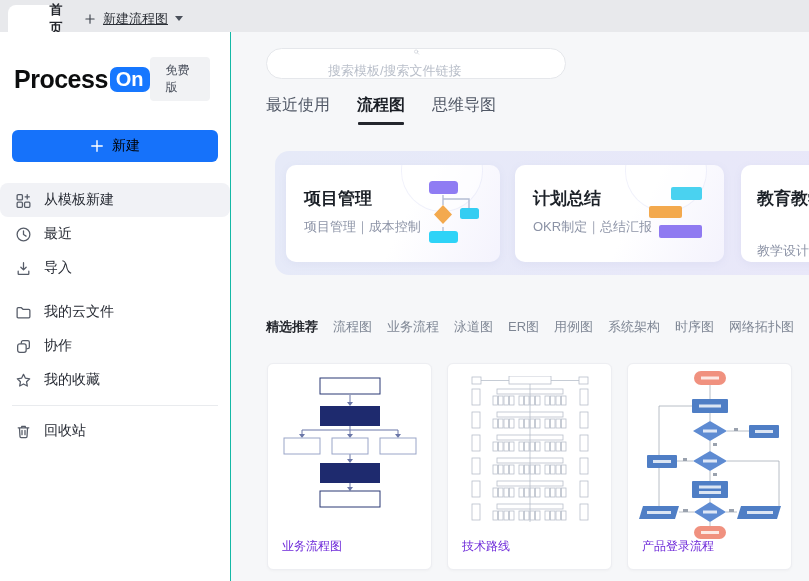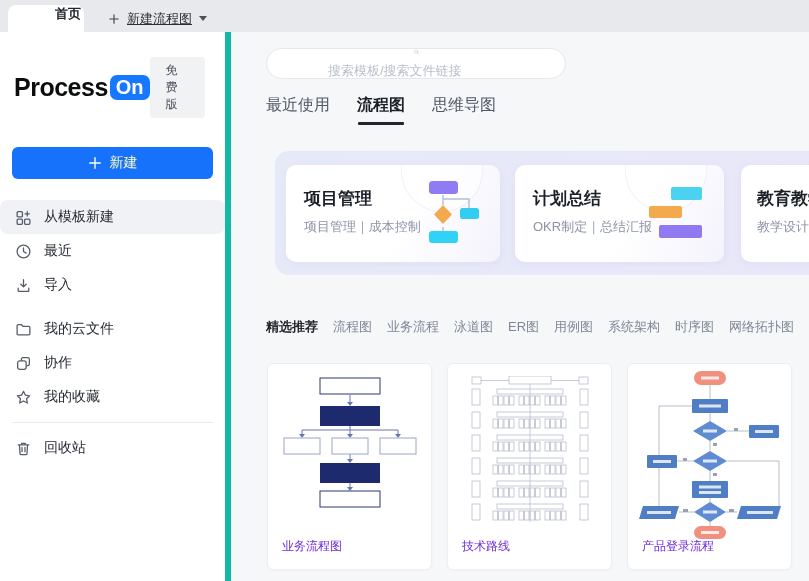--- a/index.html
+++ b/index.html
@@ -1,40 +1,40 @@
 <!DOCTYPE html>
 <html><head>
 <meta charset="utf-8">
 <style>
   * { margin:0; padding:0; box-sizing:border-box; }
   html,body { width:809px; height:581px; overflow:hidden; }
   body { font-family:"Liberation Sans","DejaVu Sans",sans-serif; background:#fff; position:relative; }
 
   
   .tabbar { height:32px; background:#e8e9ec; display:flex; align-items:flex-end; }
-  .tab-home { margin-left:8px; width:76px; height:27px; background:#fff; border-radius:8px 8px 0 0;
-    display:flex; justify-content:center; font-size:13px; font-weight:700; color:#23262c; cursor:default;padding-left:44px; }
+  .tab-home { margin-left:8px; width:52px; height:27px; background:#fff; border-radius:8px 8px 0 0;
+    display:flex; align-items:center; justify-content:center; font-size:13px; font-weight:700; color:#23262c; cursor:default;padding-left:44px; }
   .tab-new { height:27px; margin-left:14px; padding:0 10px; display:flex; align-items:center; gap:7px;
     font-size:13px; color:#2b2f36;text-decoration:underline; }
   .caret { width:0; height:0; border-left:4px solid transparent; border-right:4px solid transparent; border-top:5px solid #4a505a; }
 
   
   .app { display:flex; height:549px; }
-  .sidebar { width:231px; background:#fff; border-right:6px solid #14b8a6; flex-shrink:0; }
+  .sidebar { width:231px; background:#fff; border-right:1px solid #14b8a6; flex-shrink:0; }
   .main { flex:1; background:#f6f7f9; position:relative; overflow:hidden; }
 
   
   .logo-row { display:flex; align-items:center; padding:25px 20px 0 14px; }
   .logo-process { font-size:25px; font-weight:800; color:#0c0d0e; letter-spacing:-0.5px; }
   .logo-on { margin-left:2px; background:#1677ff; color:#fff; font-weight:800; font-size:20px;
     padding:2px 6px 3px; border-radius:7px; line-height:1; }
   .badge-free { margin-left:auto; background:#f1f2f4; color:#4a505c; font-size:12px; padding:5px 16px; border-radius:4px; }
   .btn { height:32px; margin:0 12px; border-radius:6px; display:flex; align-items:center; justify-content:center;
     gap:8px; font-size:14px; cursor:pointer; }
-  .btn-new { margin-top:29px; background:#1672fa; color:#fef9c3; border:none; }
+  .btn-new { margin-top:29px; background:#1672fa; color:#000000; border:none; }
   .btn-open { margin-top:8px; background:#fff; color:#1672fa; border:1px solid #1672fa; }
   .side-nav { margin-top:21px; }
   .nav-item { height:34px; display:flex; align-items:center; gap:12px; padding-left:15px;
     font-size:14px; color:#262a33; cursor:pointer; }
   .nav-item.active { background:#f1f2f6; border-radius:8px; }
   .nav-item svg { flex-shrink:0; }
   .nav-gap { height:10px; }
   .nav-divider { height:1px; background:#e9ebee; margin:8px 12px; }
 
   
@@ -56,21 +56,21 @@
   .bcard { position:absolute; top:14px; height:97px; width:214px; border-radius:10px; cursor:pointer;
     background:linear-gradient(115deg,#ffffff 55%,#f4f3fd 100%); box-shadow:0 2px 8px rgba(120,130,180,.08); overflow:hidden; }
   .bcard::before { content:""; position:absolute; right:18px; top:-34px; width:80px; height:80px; border-radius:50%;
     background:rgba(255,255,255,.55); box-shadow:0 0 0 1px rgba(230,232,248,.6); }
   .bcard1 { left:11px; }
   .bcard2 { left:240px; width:209px; }
   .bcard3 { left:466px; width:209px; }
   .bcard .btitle { position:absolute; left:18px; top:22px; font-size:17px; font-weight:700; color:#1c2128; }
   .bcard .bsub { position:absolute; left:18px; top:53px; font-size:13px; color:#8c93a6; }
   .bcard3 .btitle { left:16px; }
-  .bcard3 .bsub { left:16px; }
+  .bcard3 .bsub { left:16px;margin-top:24px; }
   .b-illus { position:absolute; right:14px; top:10px; }
   .b-illus2 { position:absolute; right:18px; top:22px; }
 
   
   .cats { position:absolute; left:35px; top:286px; display:flex; gap:15px; }
   .cat { font-size:13px; color:#7f8795; cursor:pointer; white-space:nowrap; }
   .cat.active { color:#23262c; font-weight:700; }
 
   
   .tcard { position:absolute; top:331px; width:165px; height:207px; background:#fff; border:1px solid #edeef2;

